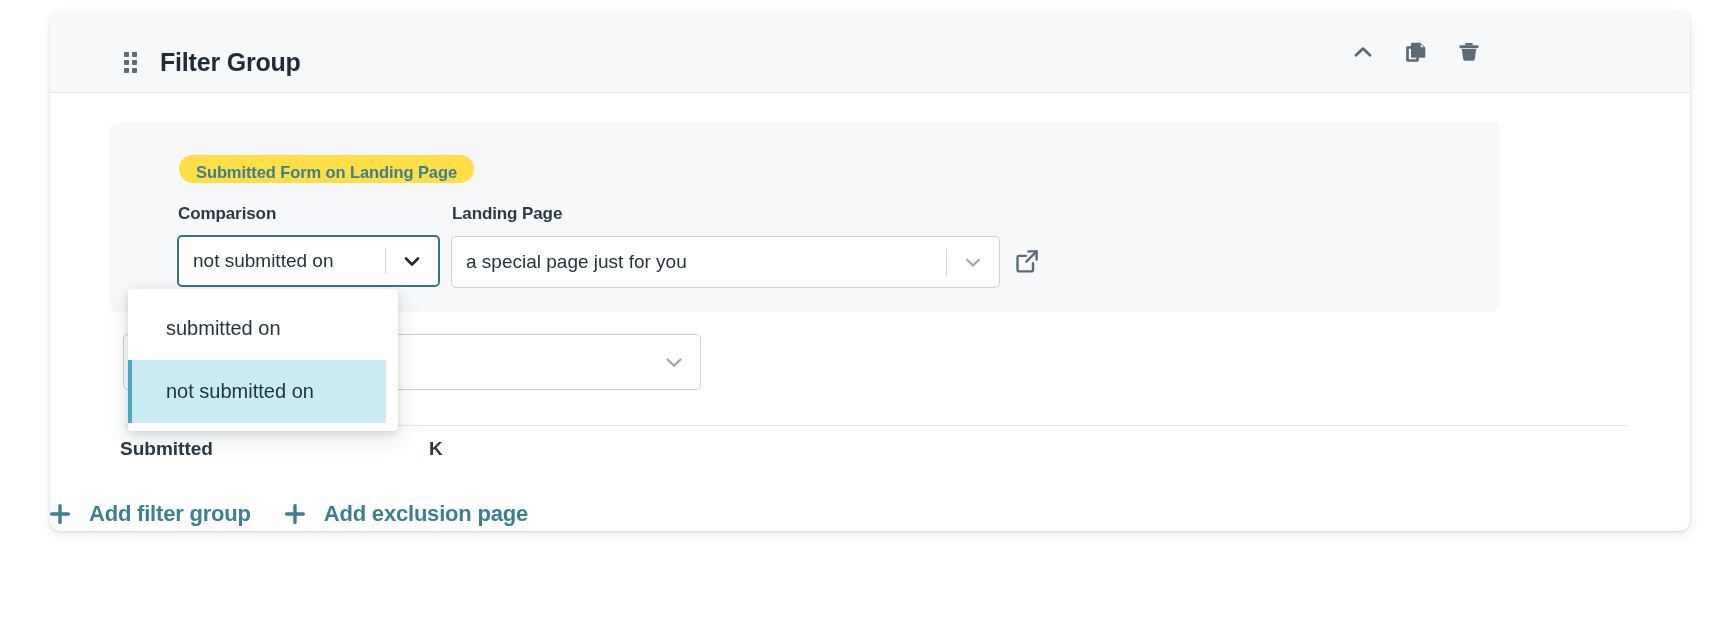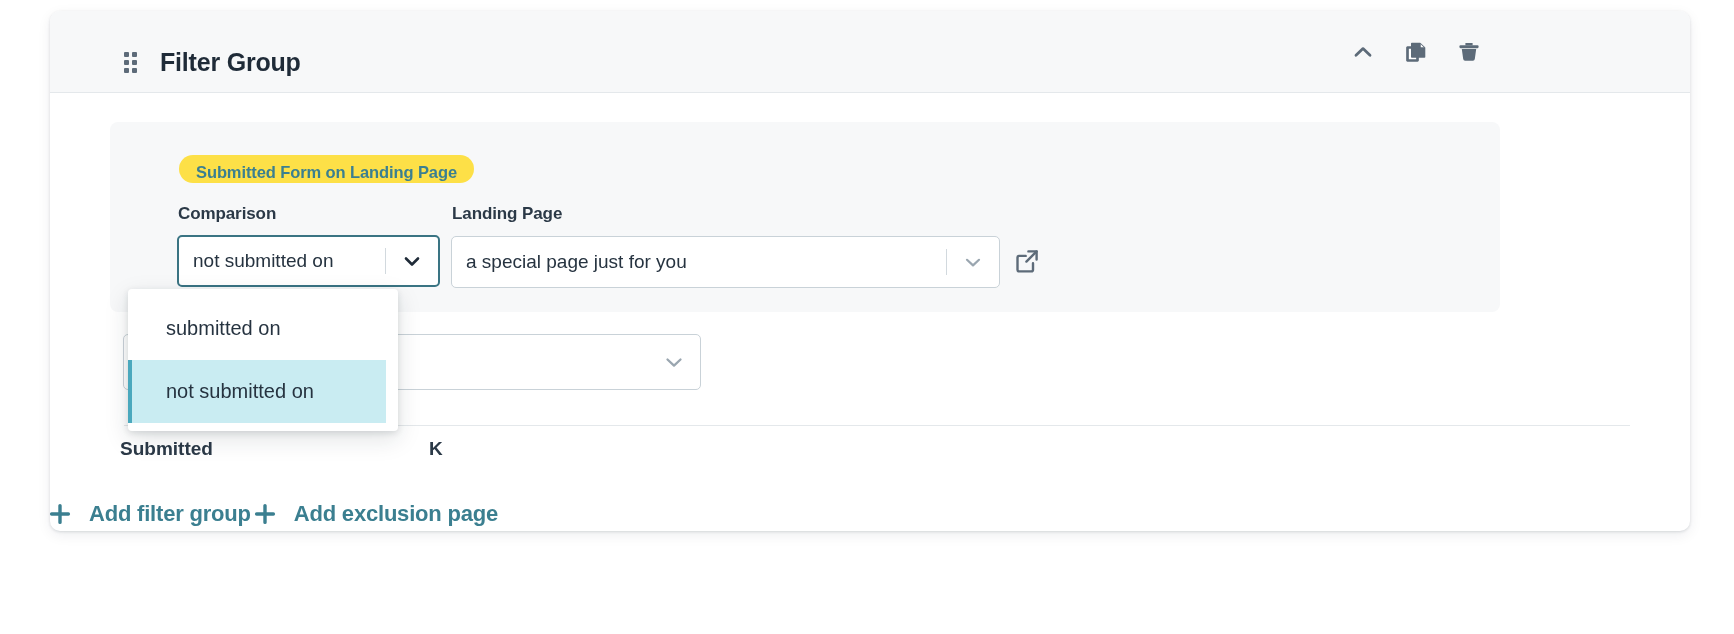--- a/index.html
+++ b/index.html
@@ -225,20 +225,21 @@
     white-space: nowrap;
   }
 
   
   .add-row {
     position: absolute;
     left: 46px;
     top: 500px;
     display: flex;
     align-items: center;
+    gap: 30px;
   }
   .add-link {
     display: flex;
     align-items: center;
     gap: 15px;
     color: #3b7f90;
     font-size: 22px;
     font-weight: 700;
     letter-spacing: -0.2px;
     cursor: pointer;

